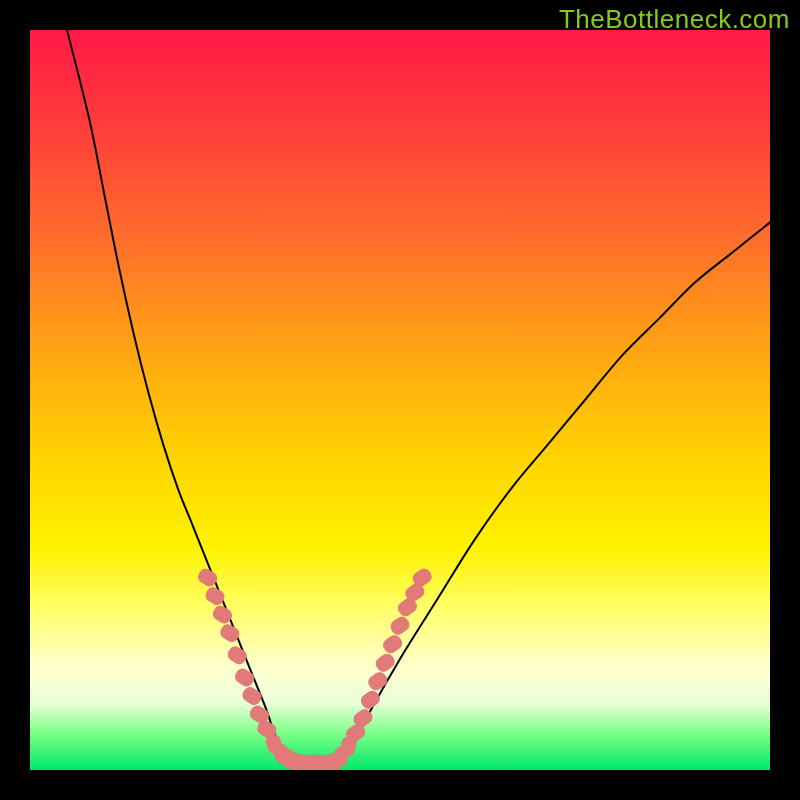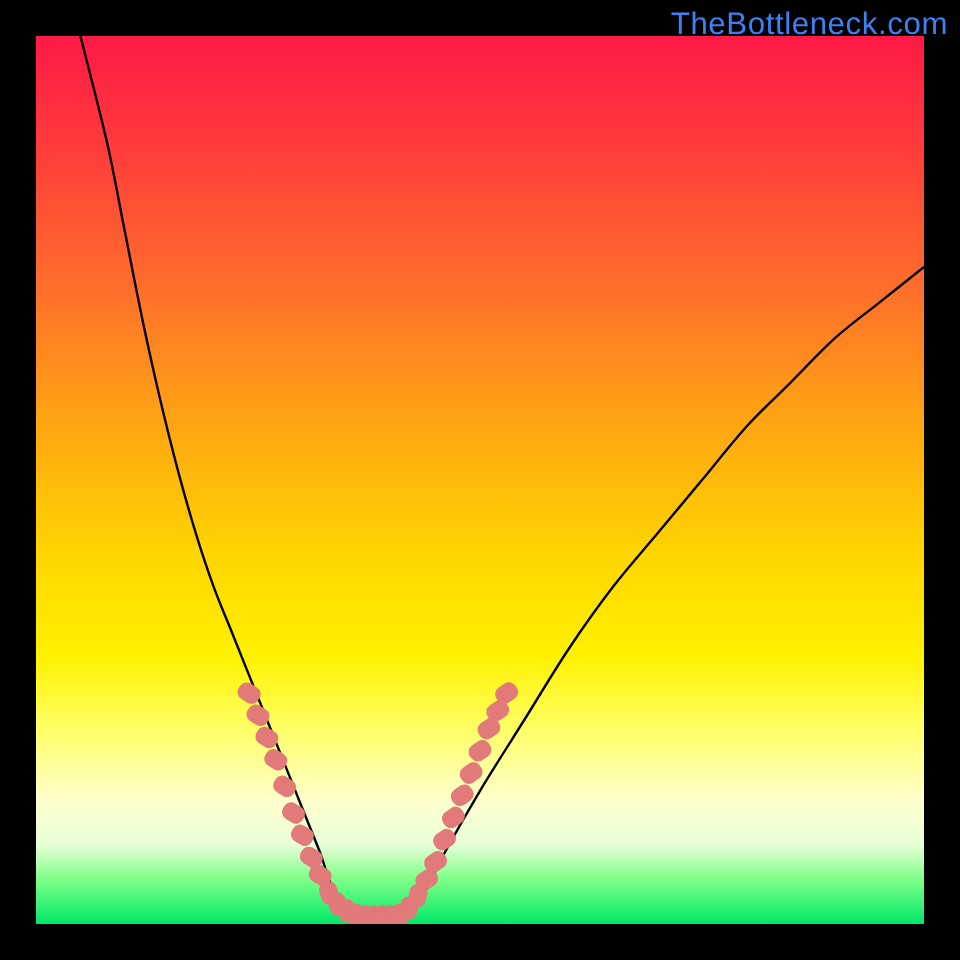--- a/index.html
+++ b/index.html
@@ -34,21 +34,21 @@
       #ffffcc 86%,
       #e9ffd8 91%,
       #7dff87 95%,
       #00e86a 100%
     );
   }
   .watermark {
     position: absolute;
     top: 4px;
     right: 10px;
-    color: #3b82f6;
+    color: #84cc16;
     font-size: 26px;
     font-weight: 500;
     letter-spacing: 0.5px;
     user-select: none;
   }
   svg.curves {
     position: absolute;
     left: 0;
     top: 0;
     width: 740px;

